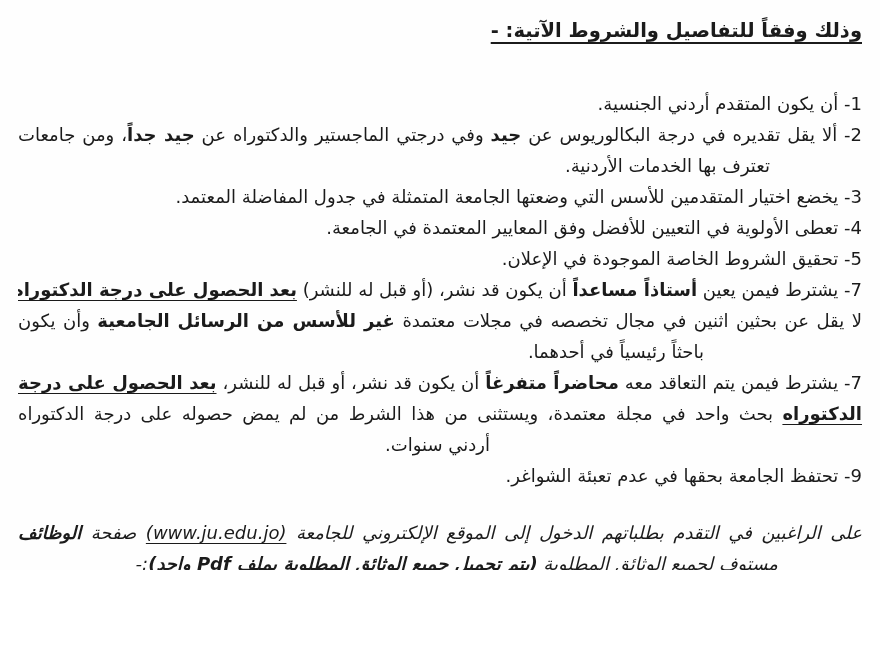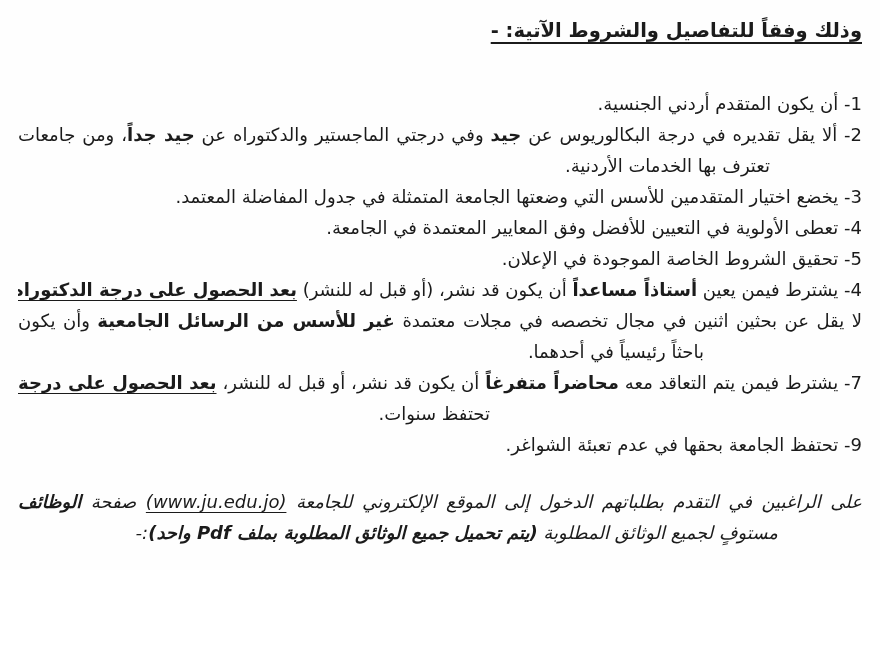--- a/index.html
+++ b/index.html
@@ -66,34 +66,37 @@
 
     <div class="ln r">
       <span>4- تعطى الأولوية في التعيين للأفضل وفق المعايير المعتمدة في الجامعة.</span>
     </div>
 
     <div class="ln r">
       <span>5- تحقيق الشروط الخاصة الموجودة في الإعلان.</span>
     </div>
 
     <div class="ln j">
-      <span>4- يشترط فيمن يعين </span><span class="b">أستاذاً مساعداً</span><span> أن يكون قد نشر، (أو قبل له للنشر) </span><span class="b u">بعد الحصول على درجة الدكتوراه</span>
+      <span>7- يشترط فيمن يعين </span><span class="b">أستاذاً مساعداً</span><span> أن يكون قد نشر، (أو قبل له للنشر) </span><span class="b u">بعد الحصول على درجة الدكتوراه</span>
     </div>
     <div class="ln j">
       <span>لا يقل عن بحثين اثنين في مجال تخصصه في مجلات معتمدة </span><span class="b">غير للأسس من الرسائل الجامعية</span><span> وأن يكون</span>
     </div>
     <div class="ln r i158">
       <span>باحثاً رئيسياً في أحدهما.</span>
     </div>
 
     <div class="ln j">
       <span>7- يشترط فيمن يتم التعاقد معه </span><span class="b">محاضراً متفرغاً</span><span> أن يكون قد نشر، أو قبل له للنشر، </span><span class="b u">بعد الحصول على درجة</span>
     </div>
+    <div class="ln j">
+      <span class="b u">الدكتوراه</span><span> بحث واحد في مجلة معتمدة، ويستثنى من هذا الشرط من لم يمض حصوله على درجة الدكتوراه</span>
+    </div>
     <div class="ln r i372">
-      <span>تحتفظ سنوات.</span>
+      <span>أردني سنوات.</span>
     </div>
 
 
     <div class="ln r">
       <span>9- تحتفظ الجامعة بحقها في عدم تعبئة الشواغر.</span>
     </div>
 
   </div>
 
   <div class="closing">

